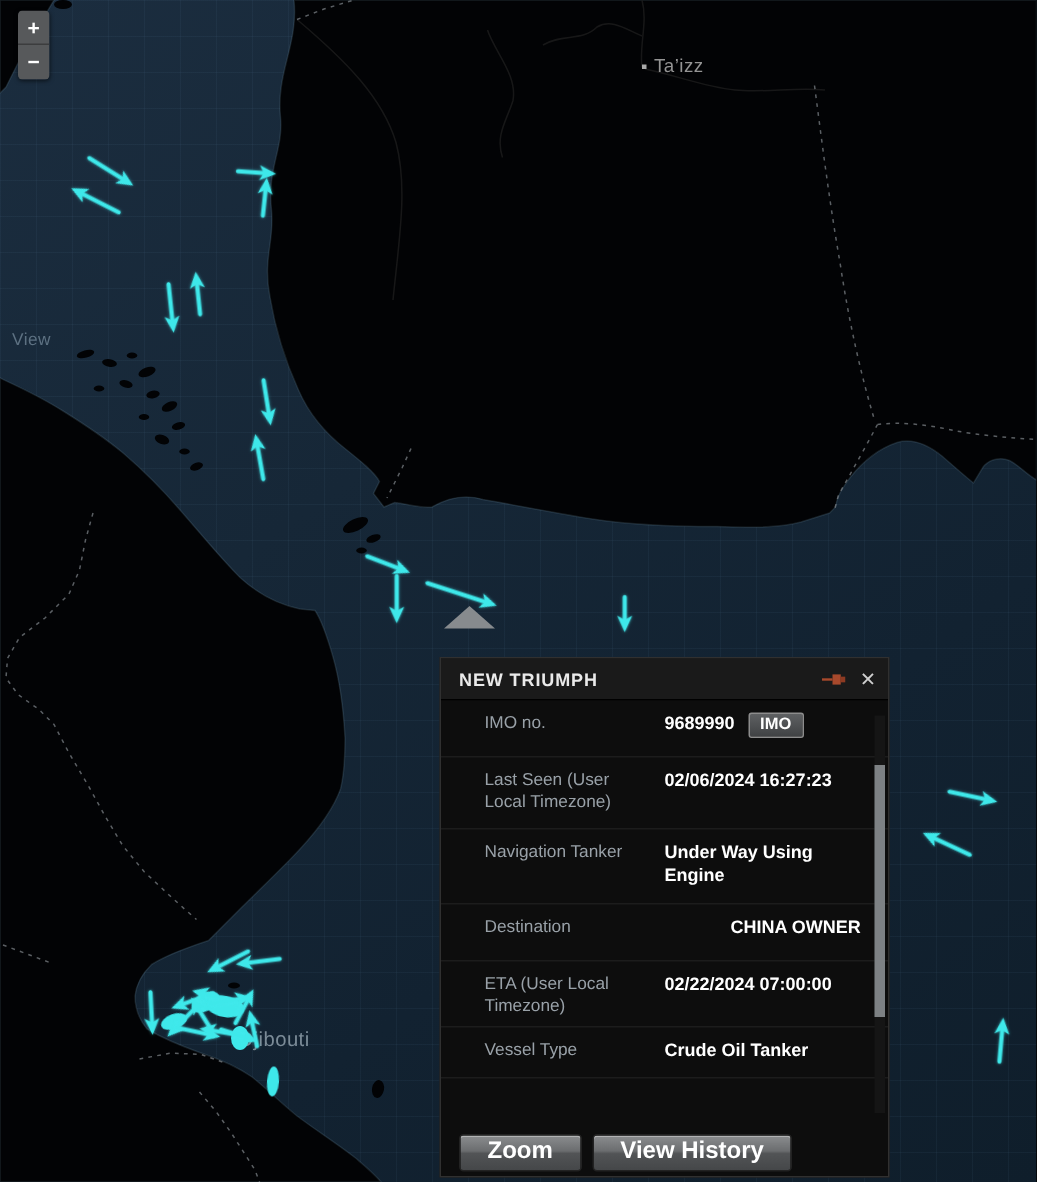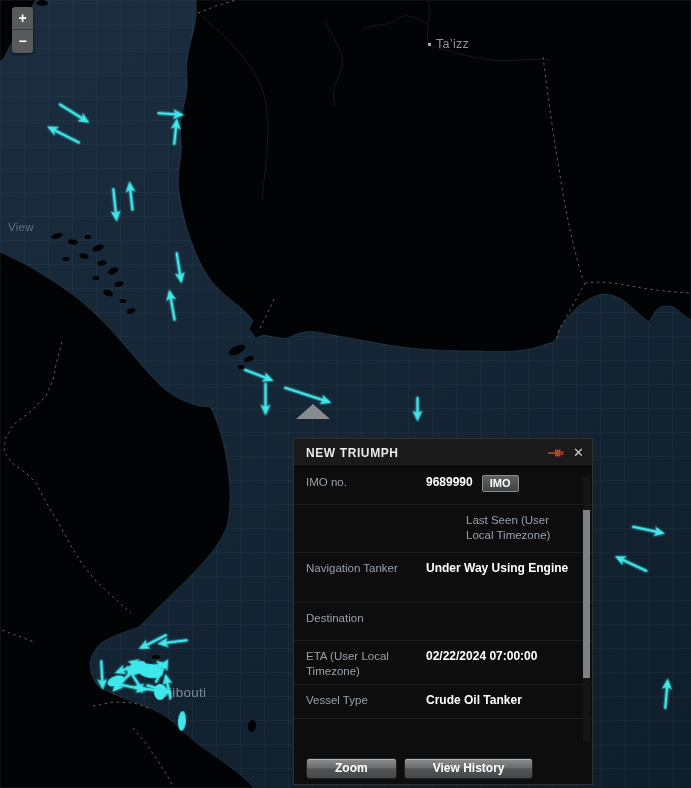--- a/index.html
+++ b/index.html
@@ -33,41 +33,41 @@
     border-bottom:15px solid #878b8e;}
   .popup{position:absolute;left:293px;top:418px;width:300px;height:347px;box-sizing:border-box;
     background:#0d0d0d;border:1px solid #303030;display:flex;flex-direction:column;margin-top:20px;}
   .phead{height:27px;flex:0 0 27px;background:#1a1a1a;border-bottom:1px solid #000;
     display:flex;align-items:center;padding:0 8px 0 12px;}
   .ptitle{flex:1;color:#eaeaea;font-size:12px;font-weight:bold;letter-spacing:.6px;}
   .pinbtn,.closebtn{background:none;border:0;padding:0;margin:0;cursor:pointer;display:flex;align-items:center;}
   .pinbtn{margin-right:9px;}
   .closebtn{color:#cfcfcf;font-size:13px;line-height:13px;}
   .prows{position:relative;flex:1;}
-  .prow{box-sizing:border-box;display:flex;padding:8px 14px 6px 12px;border-bottom:1px solid #1c1c1c;}
+  .prow{box-sizing:border-box;display:flex;padding:8px 14px 6px 29px;border-bottom:1px solid #1c1c1c;}
   .prow:nth-child(1){height:38px;}
   .prow:nth-child(2){height:48px;justify-content:flex-end;}
   .prow:nth-child(3){height:50px;}
   .prow:nth-child(4){height:38px;gap:44px;}
   .prow:nth-child(5){height:44px;}
   .prow:nth-child(6){height:34px;}
   .prow:nth-child(7){height:37px;border-bottom:0;}
   .plabel{flex:0 0 112px;color:#99a1a8;font-size:11.5px;line-height:15px;}
   .pvalue{flex:1;margin-left:8px;color:#fff;font-size:12px;font-weight:bold;line-height:15px;}
   .valrow{display:flex;align-items:flex-start;}
   .imobadge{margin-left:9px;padding:1px 7px 2px;background:linear-gradient(#5e6062,#404244);
     border:1px solid #8c8c8c;border-radius:2px;color:#fff;font-size:11px;font-weight:bold;cursor:pointer;
     font-family:"Liberation Sans",sans-serif;}
   .scrolltrack{position:absolute;right:2px;top:10px;bottom:10px;width:7px;background:#151515;}
   .scrollthumb{position:absolute;right:2px;top:43px;width:7px;height:168px;background:#7d8184;cursor:pointer;}
   .pfoot{flex:0 0 32px;display:flex;align-items:center;padding:0 12px;gap:7px;}
-  .pbtn{padding:2px 28px 3px;border:1px solid #222;border-radius:3px;cursor:pointer;
+  .pbtn{padding:2px 18px 3px;border:1px solid #222;border-radius:3px;cursor:pointer;
     background:linear-gradient(#8b8d8f,#6b6d6f 45%,#525456 52%,#454749);
     box-shadow:inset 0 1px 0 rgba(255,255,255,.35);
-    color:#fff;font-size:12px;font-weight:bold;font-family:"Liberation Sans",sans-serif;}
+    color:#fff;font-size:16px;font-weight:bold;font-family:"Liberation Sans",sans-serif;}
 </style>
 </head>
 <body>
 
 <div class="stage">
 
   <svg class="geo" width="691" height="788" viewBox="0 0 691 788">
     <g stroke="rgba(150,185,210,.15)" stroke-width="1">
 
       <path fill="#020305" d="
@@ -282,27 +282,29 @@
     <div class="prows">
       <div class="prow">
         <span class="plabel">IMO no.</span>
         <span class="pvalue valrow">
           <span>9689990</span>
           <button class="imobadge">IMO</button>
         </span>
       </div>
       <div class="prow">
         <span class="plabel">Last Seen (User Local Timezone)</span>
+        <span class="pvalue">02/06/2024 16:27:23</span>
       </div>
       <div class="prow">
         <span class="plabel">Navigation Tanker</span>
         <span class="pvalue">Under Way Using Engine</span>
       </div>
       <div class="prow">
         <span class="plabel">Destination</span>
+        <span class="pvalue">CHINA OWNER</span>
       </div>
       <div class="prow">
         <span class="plabel">ETA (User Local Timezone)</span>
         <span class="pvalue">02/22/2024 07:00:00</span>
       </div>
       <div class="prow">
         <span class="plabel">Vessel Type</span>
         <span class="pvalue">Crude Oil Tanker</span>
       </div>
       <div class="scrolltrack"></div>

